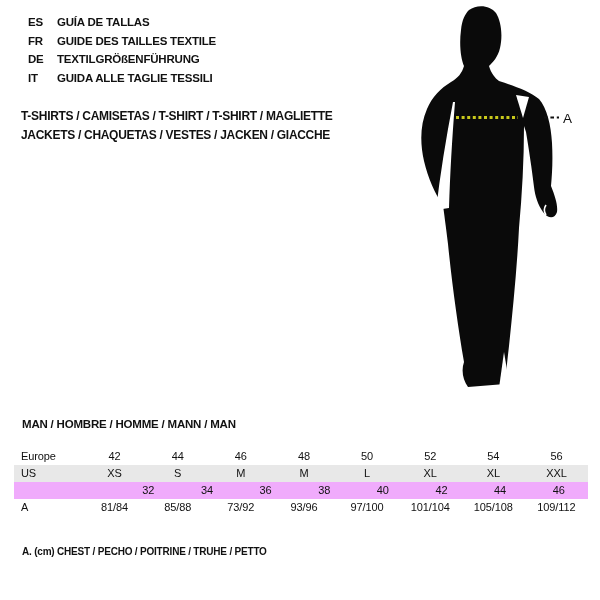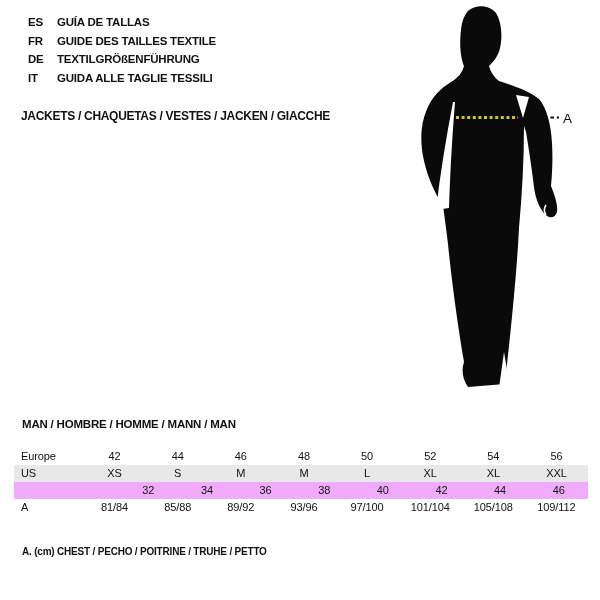--- a/index.html
+++ b/index.html
@@ -54,20 +54,21 @@
     </div>
 
     <div class="lang-row">
       <span class="lang-code">IT</span>
       <span class="lang-text">GUIDA ALLE TAGLIE TESSILI</span>
     </div>
 
 </div>
 
 <div class="category-block">
+  <div>T-SHIRTS / CAMISETAS / T-SHIRT / T-SHIRT / MAGLIETTE</div>
   <div>JACKETS / CHAQUETAS / VESTES / JACKEN / GIACCHE</div>
 </div>
 
 <svg class="figure-svg" width="600" height="440" viewBox="0 0 600 440">
   <path fill="#0a0a0a" d="
     M469,10
     C477,4 490,5 496,13
     C501,21 503,35 500,48
     C498,57 493,62 489,66
     C491,73 495,78 499,81
@@ -148,21 +149,21 @@
       <span class="size-cell">40</span>
       <span class="size-cell">42</span>
       <span class="size-cell">44</span>
       <span class="size-cell">46</span>
     </div>
 
     <div class="size-row">
       <span class="size-row-label">A</span>
       <span class="size-cell">81/84</span>
       <span class="size-cell">85/88</span>
-      <span class="size-cell">89/92</span>
+      <span class="size-cell">73/92</span>
       <span class="size-cell">93/96</span>
       <span class="size-cell">97/100</span>
       <span class="size-cell">101/104</span>
       <span class="size-cell">105/108</span>
       <span class="size-cell">109/112</span>
     </div>
 
 </div>
 
 <div class="footnote">A. (cm) CHEST / PECHO / POITRINE / TRUHE / PETTO</div>

